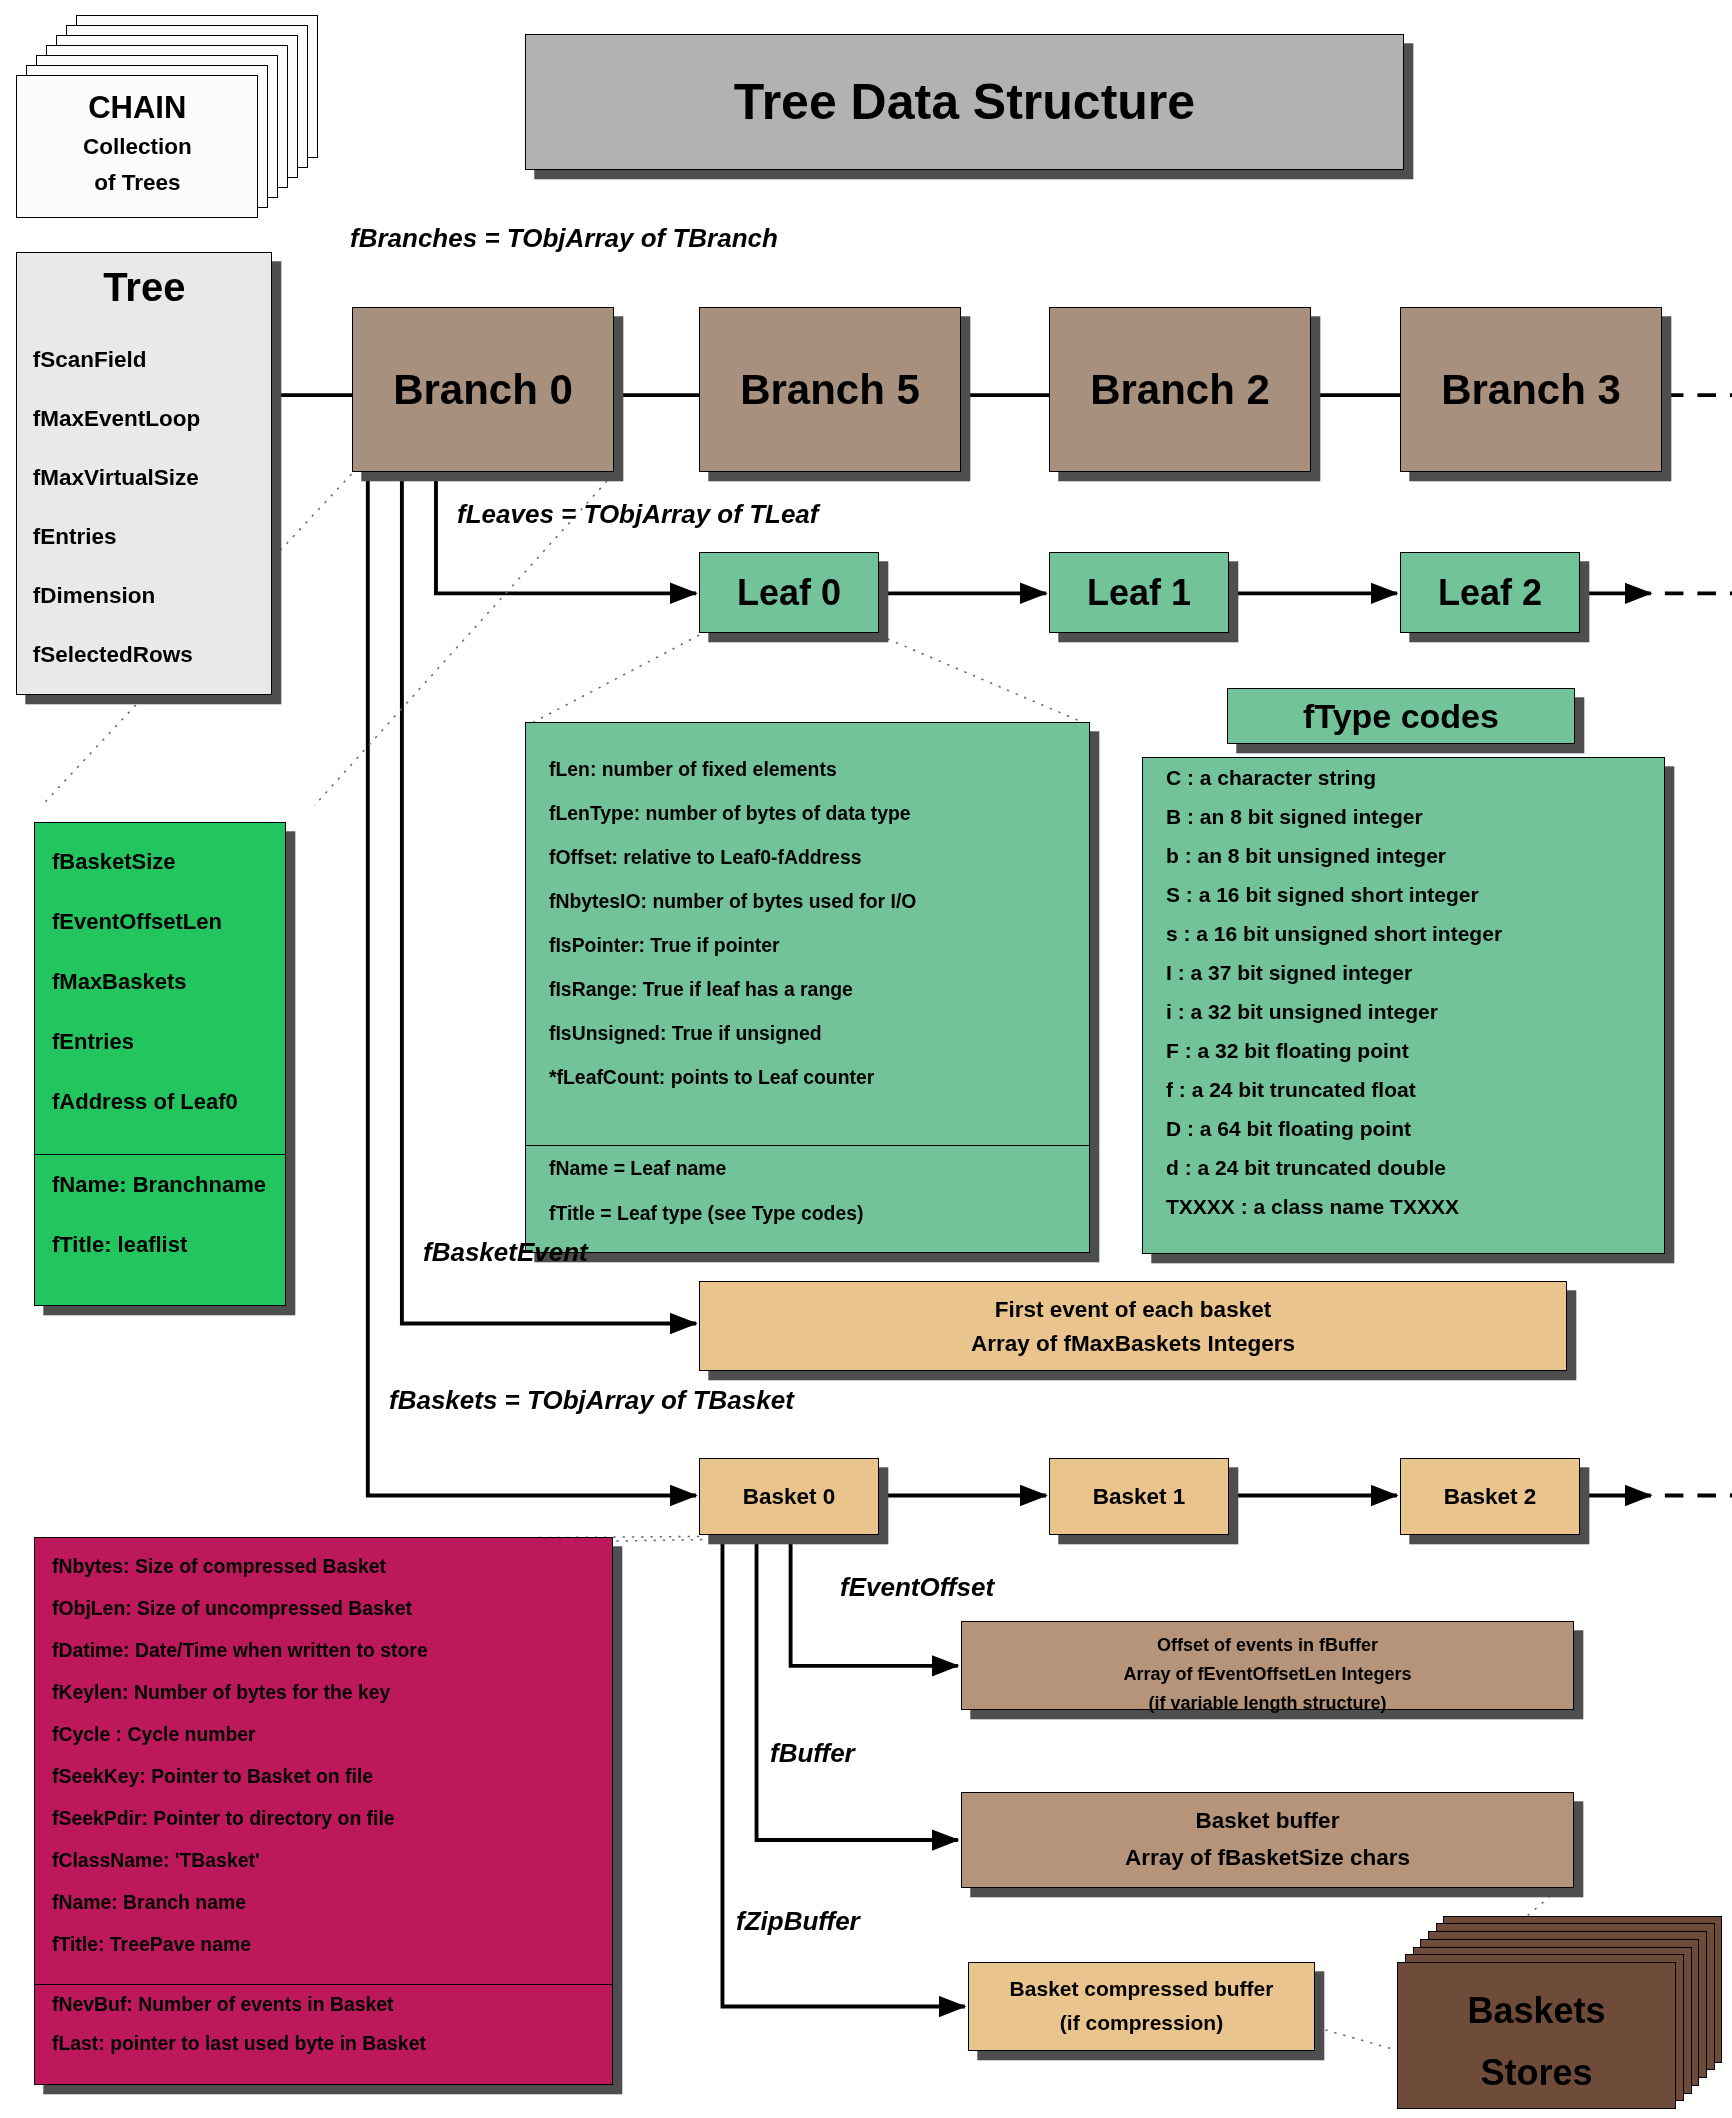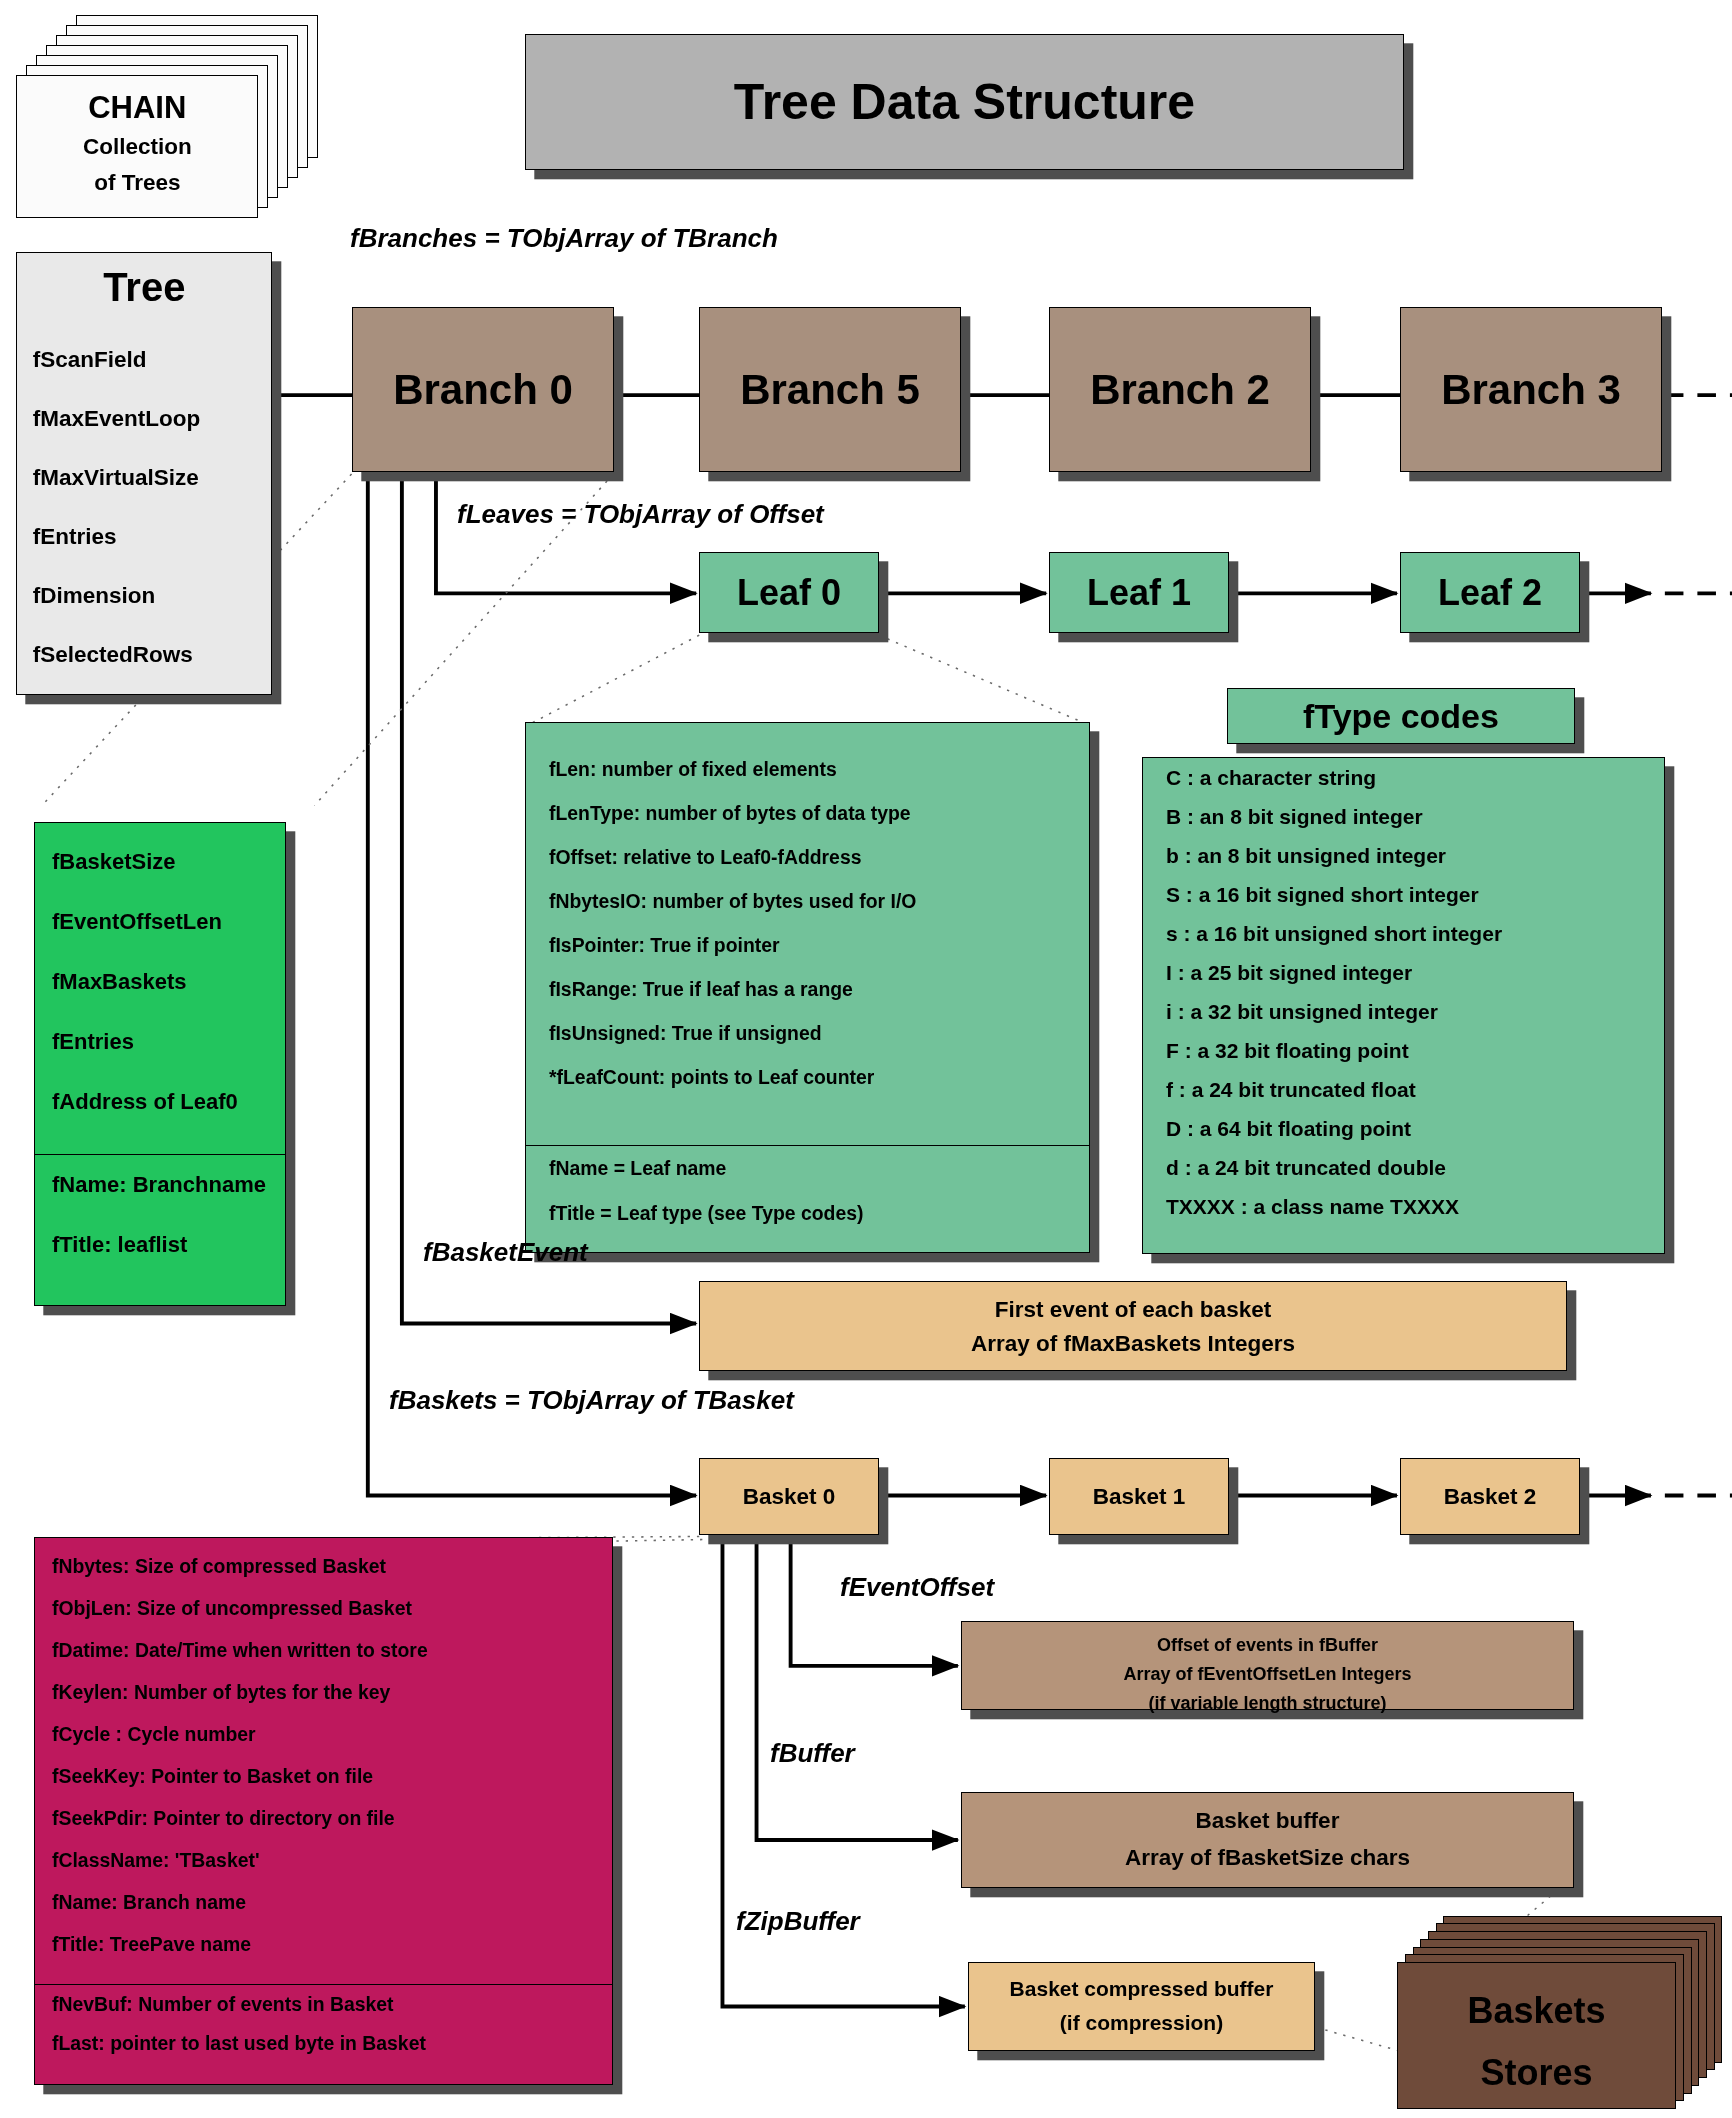--- a/index.html
+++ b/index.html
@@ -142,21 +142,21 @@
       <div class="tree-field">fDimension</div>
       <div class="tree-field">fSelectedRows</div>
     </div>
   </div>
 
   <div class="box shadow center branch" style="left:352px;">Branch 0</div>
   <div class="box shadow center branch" style="left:699px;">Branch 5</div>
   <div class="box shadow center branch" style="left:1049px;">Branch 2</div>
   <div class="box shadow center branch" style="left:1400px;">Branch 3</div>
 
-  <div class="lbl" style="left:457px;top:499px;">fLeaves = TObjArray of Offset</div>
+  <div class="lbl" style="left:457px;top:499px;">fLeaves = TObjArray of TLeaf</div>
 
   <div class="box shadow center leaf" style="left:699px;">Leaf 0</div>
   <div class="box shadow center leaf" style="left:1049px;">Leaf 1</div>
   <div class="box shadow center leaf" style="left:1400px;">Leaf 2</div>
 
   <div class="box shadow battr">
     <div class="head">
       <div class="row">fBasketSize</div>
       <div class="row">fEventOffsetLen</div>
       <div class="row">fMaxBaskets</div>
@@ -186,21 +186,21 @@
     </div>
   </div>
 
   <div class="box shadow center ftype-head">fType codes</div>
   <div class="box shadow ftype-box">
     <div class="row">C : a character string</div>
     <div class="row">B : an 8 bit signed integer</div>
     <div class="row">b : an 8 bit unsigned integer</div>
     <div class="row">S : a 16 bit signed short integer</div>
     <div class="row">s : a 16 bit unsigned short integer</div>
-    <div class="row">I : a 25 bit signed integer</div>
+    <div class="row">I : a 37 bit signed integer</div>
     <div class="row">i : a 32 bit unsigned integer</div>
     <div class="row">F : a 32 bit floating point</div>
     <div class="row">f : a 24 bit truncated float</div>
     <div class="row">D : a 64 bit floating point</div>
     <div class="row">d : a 24 bit truncated double</div>
     <div class="row">TXXXX : a class name TXXXX</div>
   </div>
 
   <div class="lbl" style="left:423px;top:1237px;">fBasketEvent</div>
   <div class="box shadow fevent">

